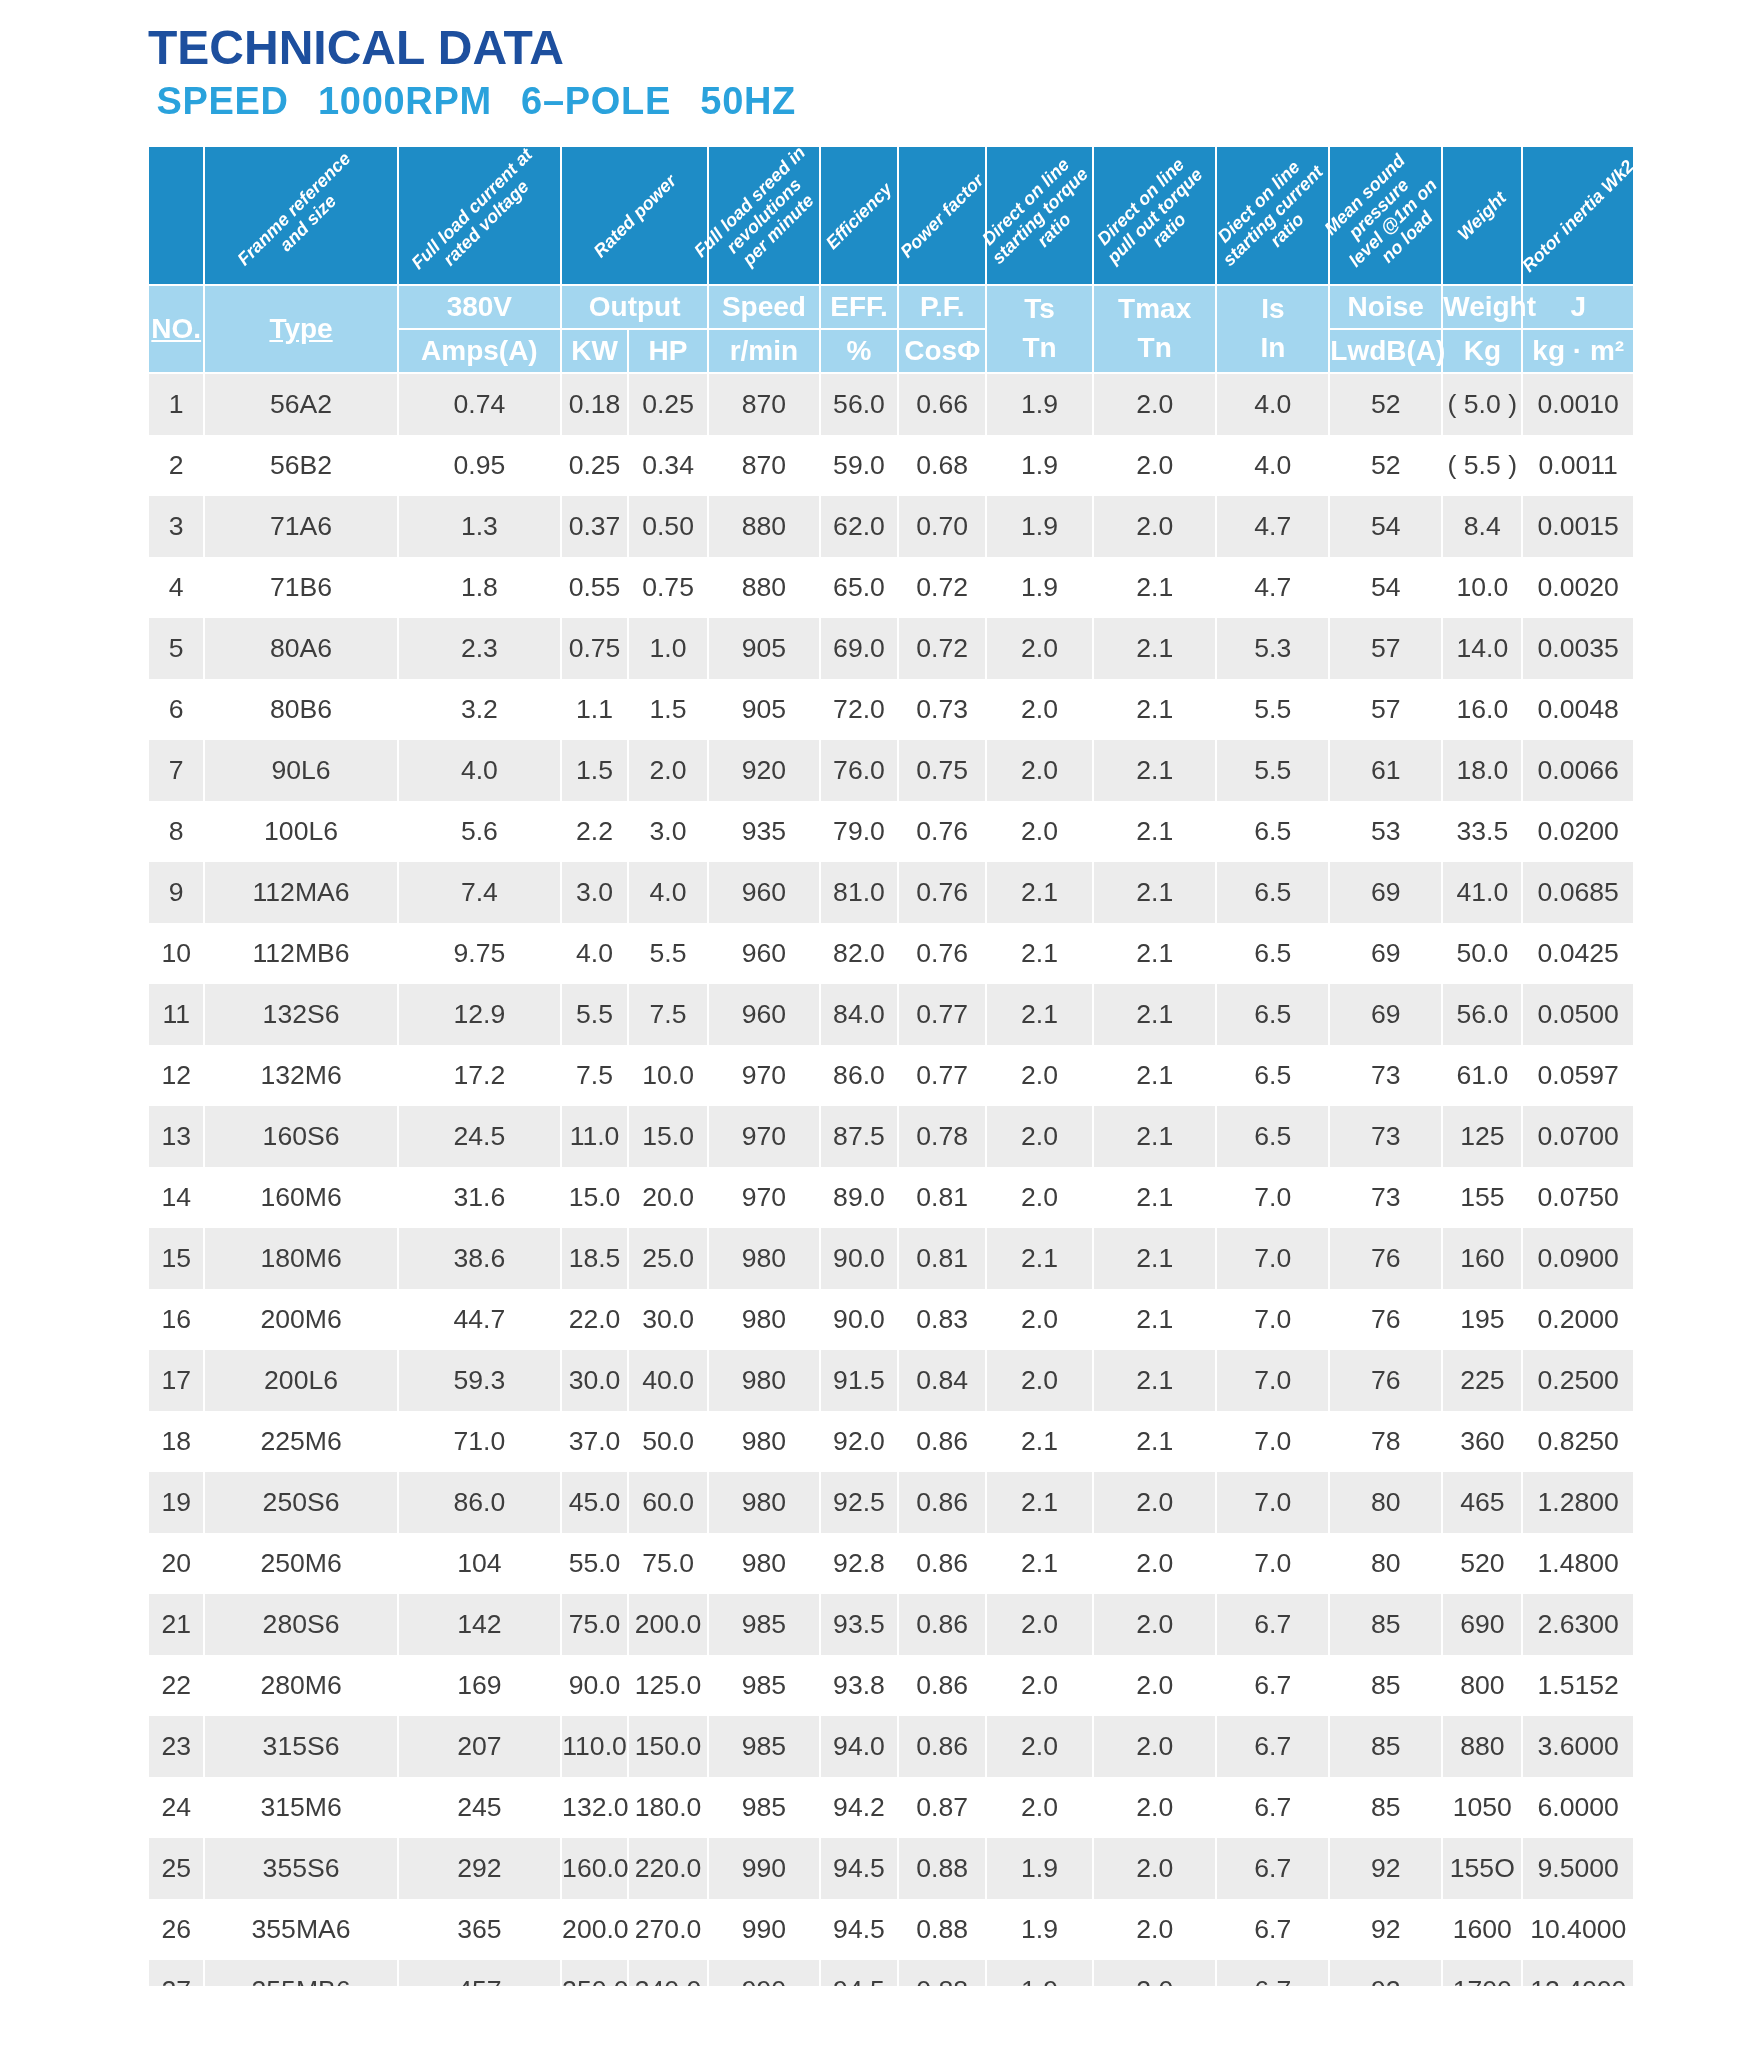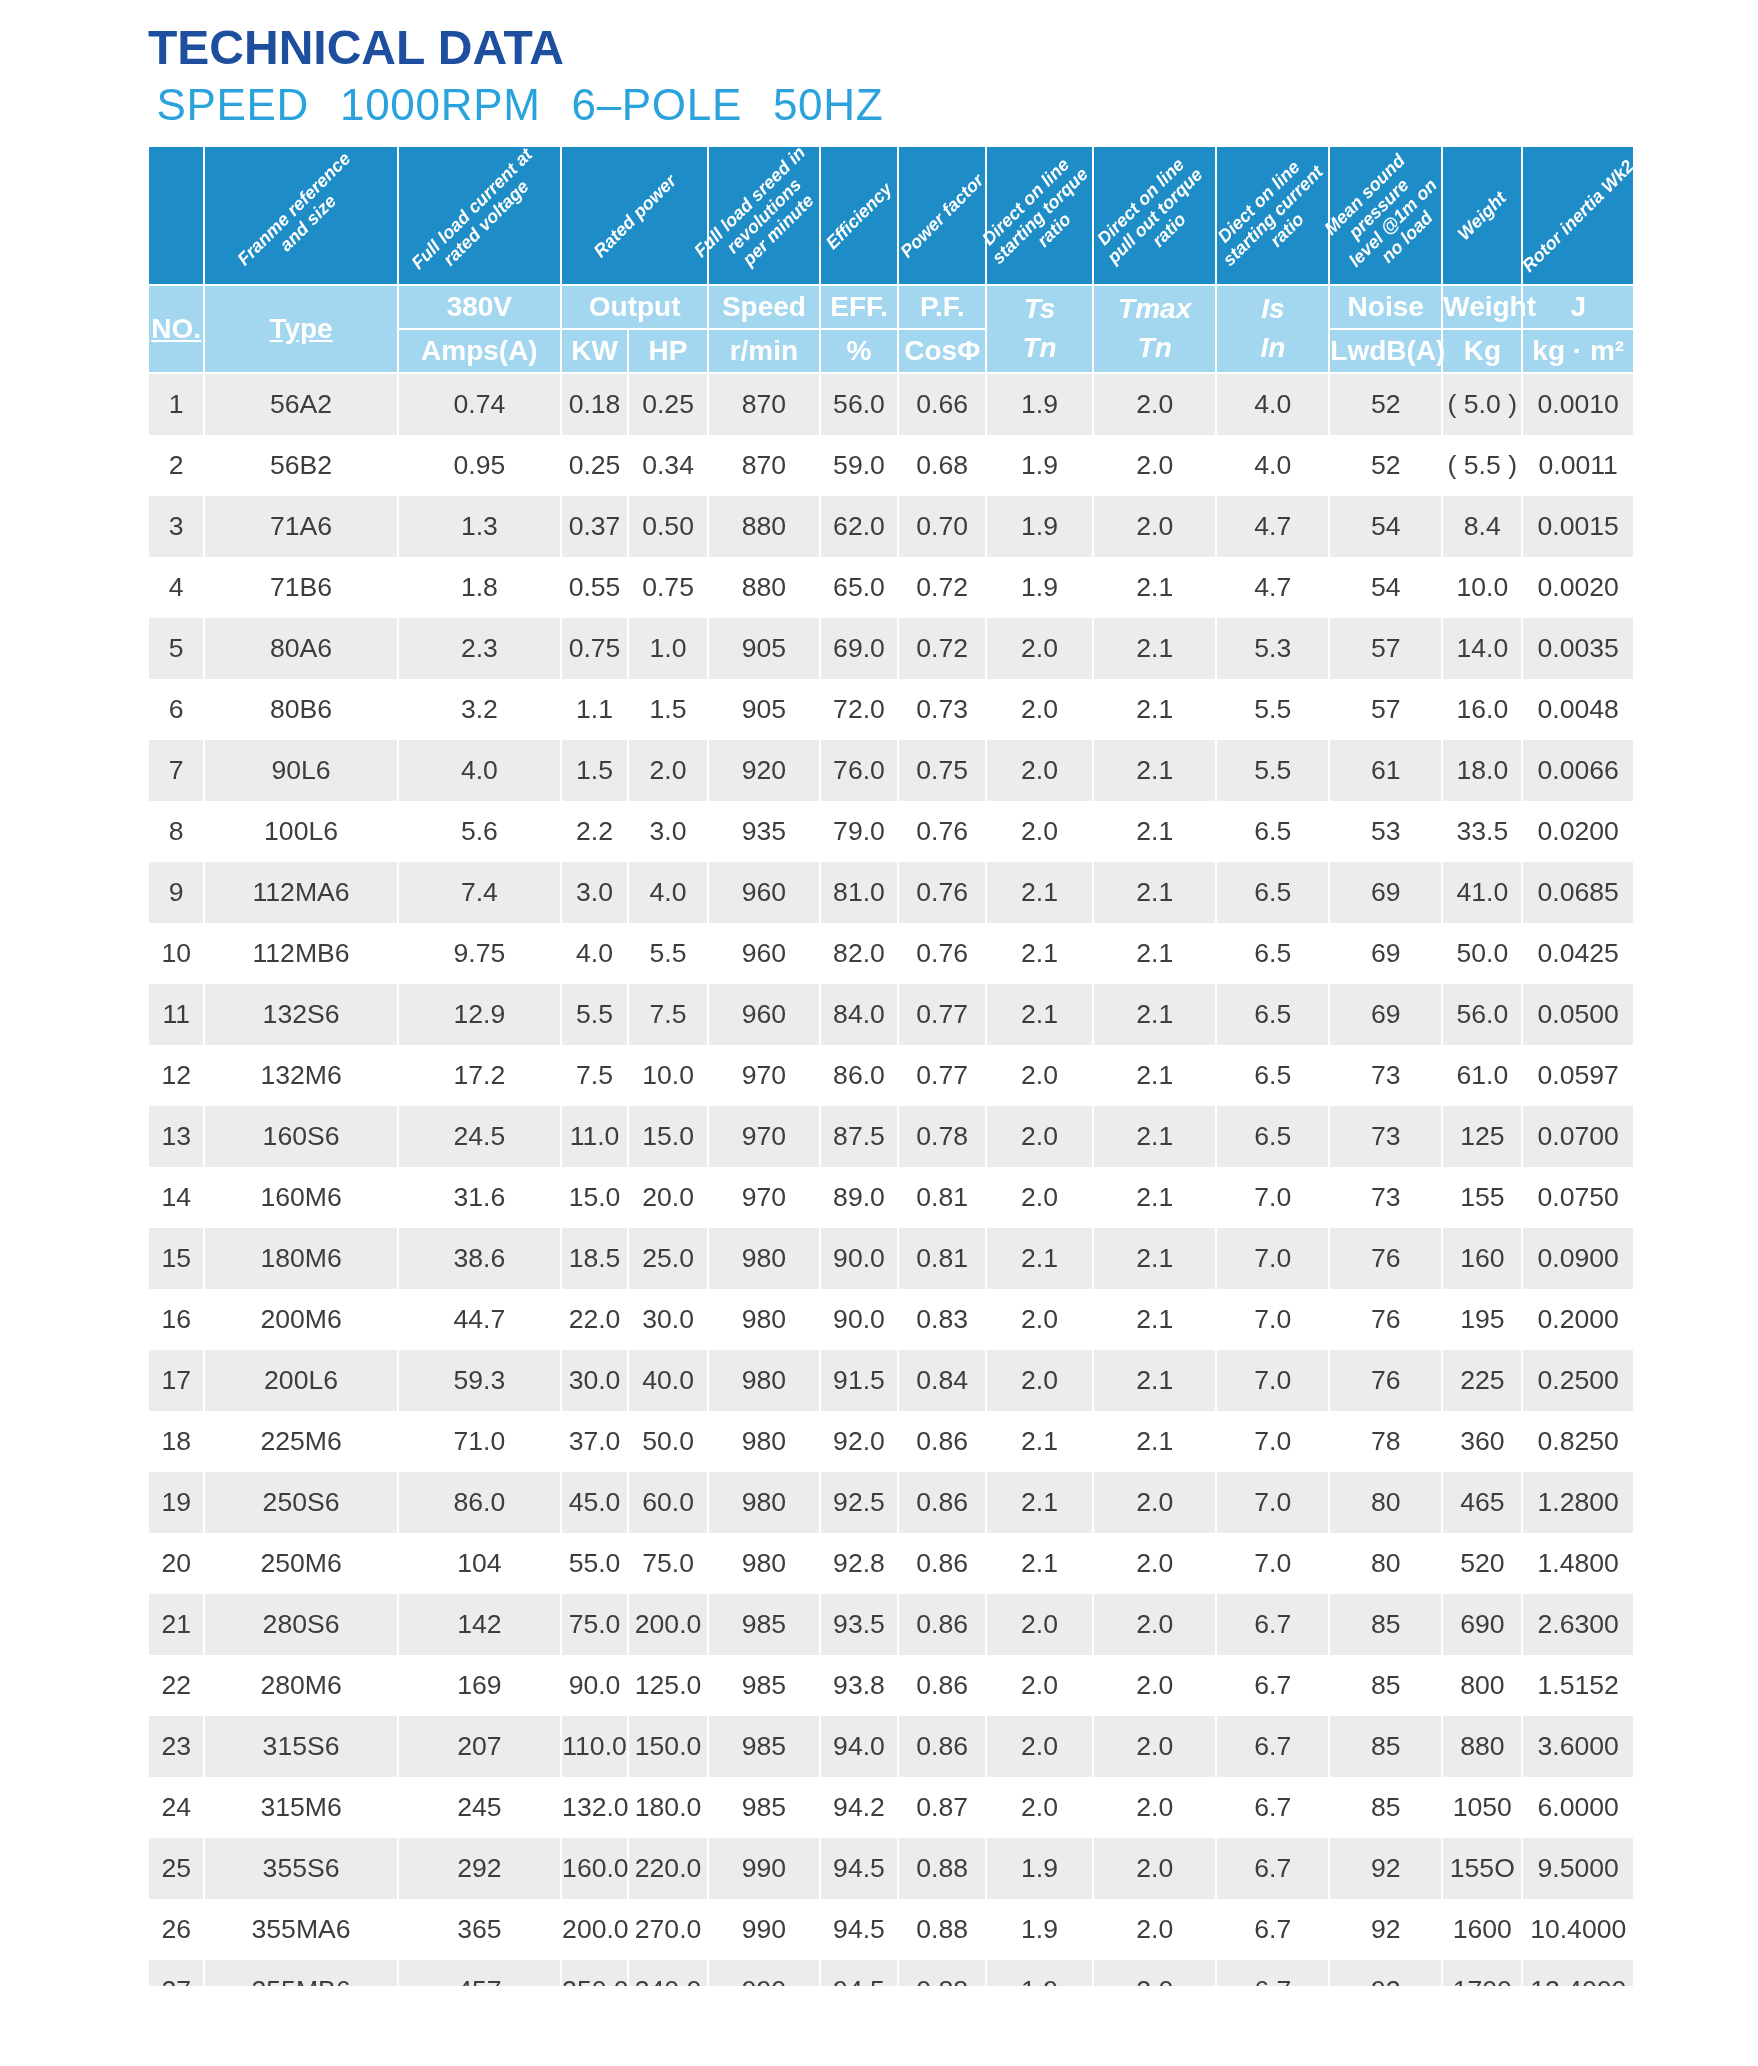--- a/index.html
+++ b/index.html
@@ -22,22 +22,22 @@
   }
   .page-title {
     margin: 0;
     font-size: 48px;
     font-weight: 900;
     letter-spacing: 0px;
     color: #1d4f9e;
   }
   .page-subtitle {
     margin: 5.6px 0 0 8.4px;
-    font-size: 44px;
-    font-weight: normal;
+    font-size: 38px;
+    font-weight: bold;
     letter-spacing: 0.7px;
     word-spacing: 18px;
     color: #2aa2dc;
   }
   table.tech {
     position: absolute;
     left: 147px;
     top: 145px;
     width: 1488px;
     border-collapse: collapse;
@@ -85,21 +85,20 @@
   th.stack {
     padding: 0;
   }
   .stack-inner {
     display: flex;
     flex-direction: column;
     justify-content: space-between;
     height: 85px;
     padding: 8.4px 0 9.8px 0;
     box-sizing: border-box;
-    font-style: italic;
   }
   .stack-inner span { display: block; line-height: 1; }
   
   tbody td {
     height: 61px;
     text-align: center;
     vertical-align: middle;
     font-size: 26.6px;
     color: #3d3d3d;
     border-left: 2.1px solid #ffffff;

